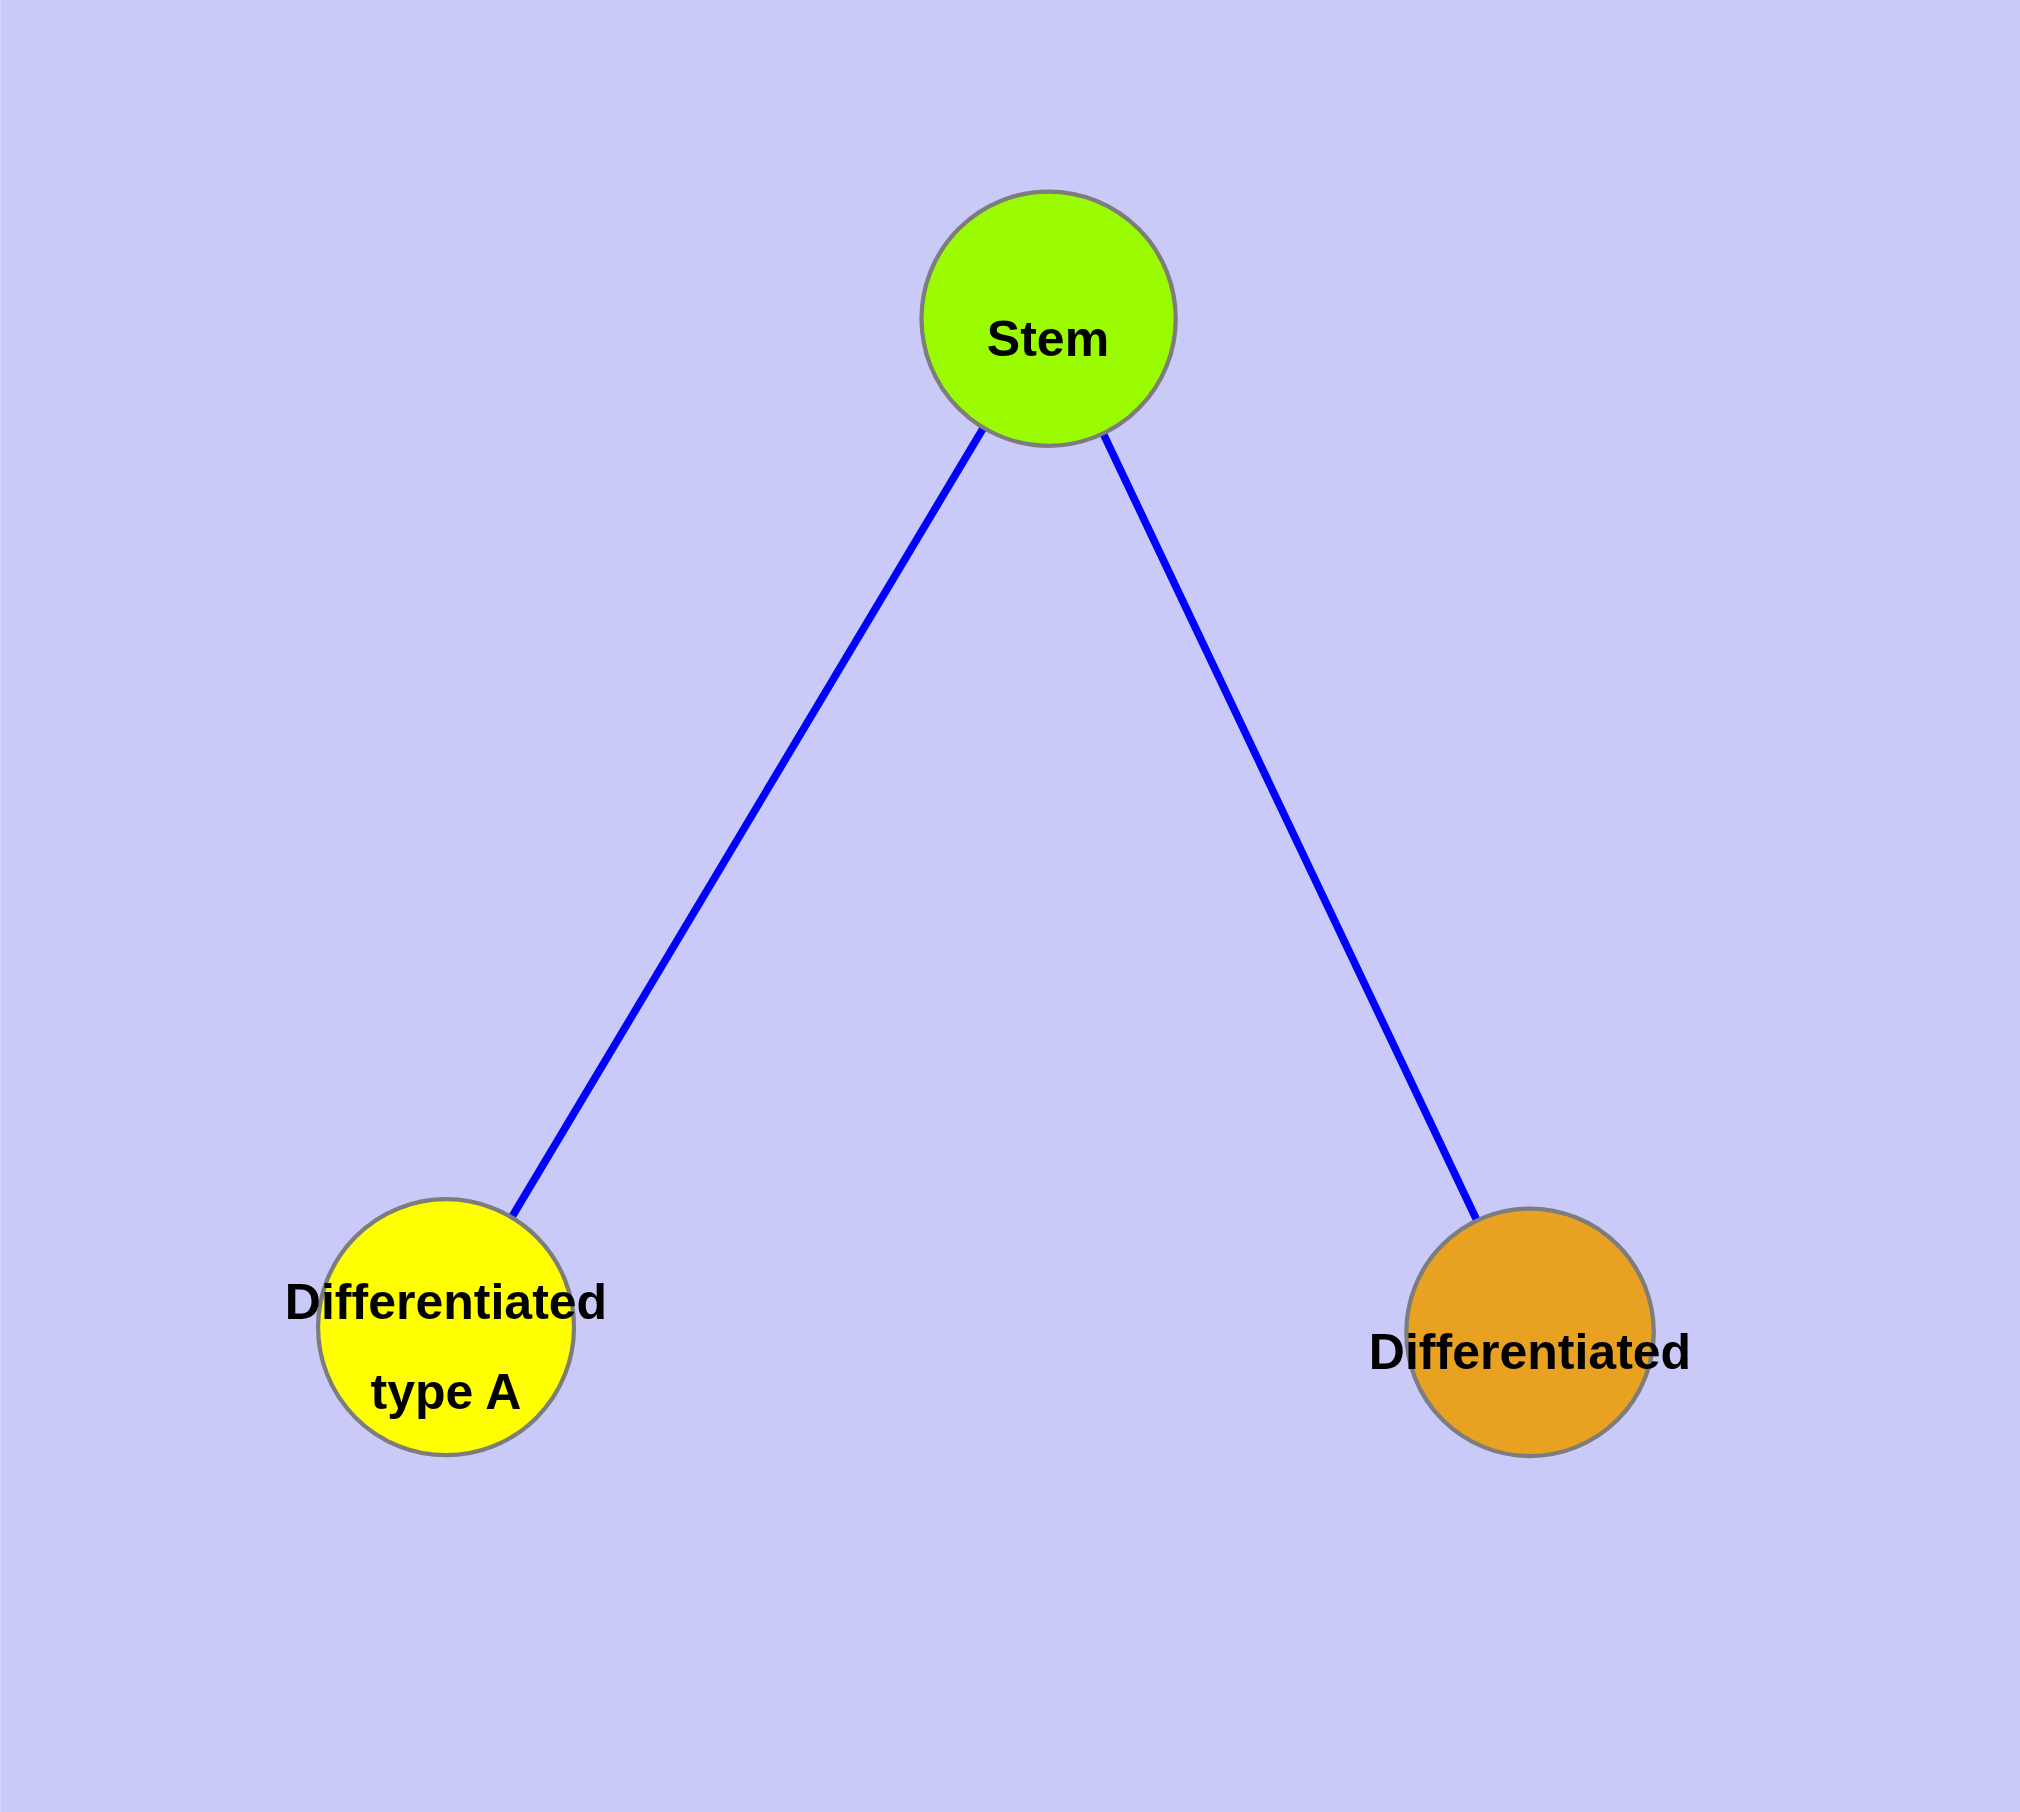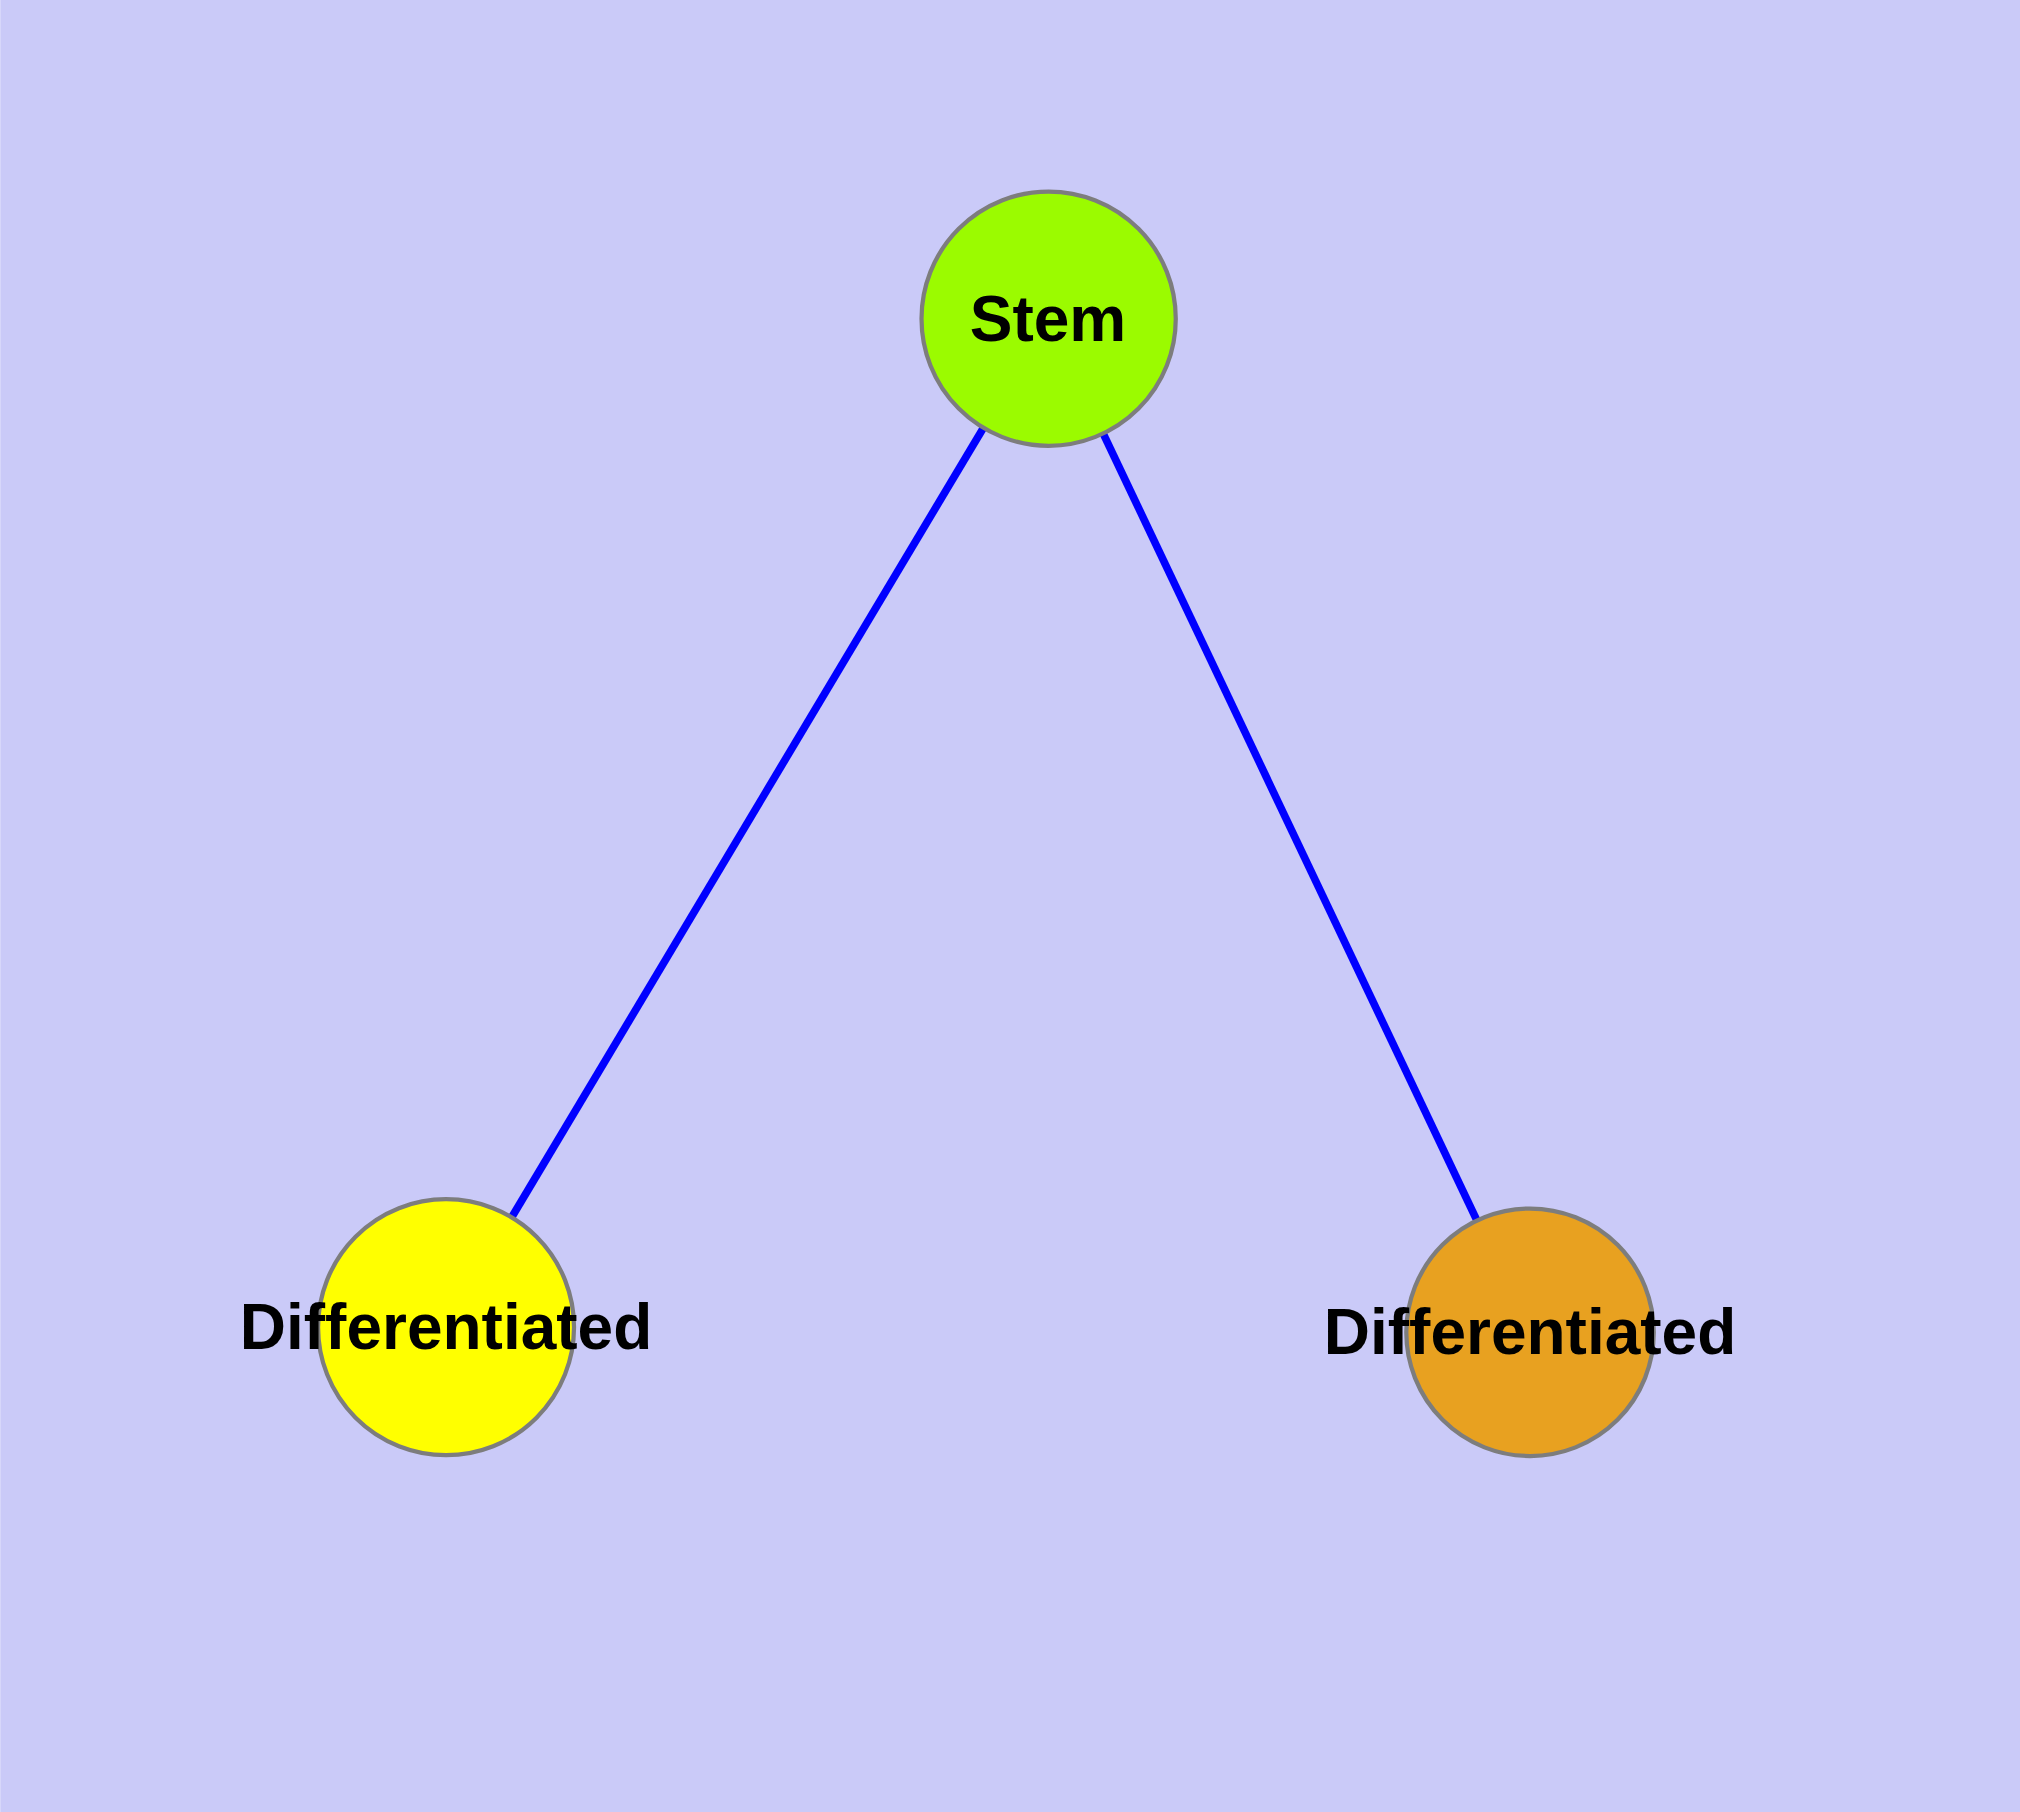--- a/index.html
+++ b/index.html
@@ -22,26 +22,27 @@
     display: block;
   }
   .node-label {
     position: absolute;
     transform: translate(-50%, -50%);
     display: flex;
     flex-direction: column;
     align-items: center;
     justify-content: center;
     font-weight: bold;
-    font-size: 64px;
+    font-size: 50px;
     line-height: 90px;
     color: #000000;
     white-space: nowrap;
     text-align: right;
     pointer-events: none;
+    margin-top: 20px;
   }
   .label-stem   { left: 1048px; top: 319px; }
   .label-type-a { left: 446px;  top: 1327px; }
   .label-type-b { left: 1530px; top: 1332px; }
 </style>
 </head>
 <body>
 
 <div class="canvas">
   <svg width="2021" height="1812" viewBox="0 0 2384 2138">
@@ -58,19 +59,20 @@
 
     <circle cx="1805" cy="1572" r="146" stroke-width="5" fill="#E8A120" stroke="#7D7D7D"></circle>
   </svg>
 
   <div class="node-label label-stem">
     <span>Stem</span>
   </div>
 
   <div class="node-label label-type-a">
     <span>Differentiated</span>
+    <span>type A</span>
   </div>
 
   <div class="node-label label-type-b">
     <span>Differentiated</span>
   </div>
 </div>
 
 
 </body></html>

